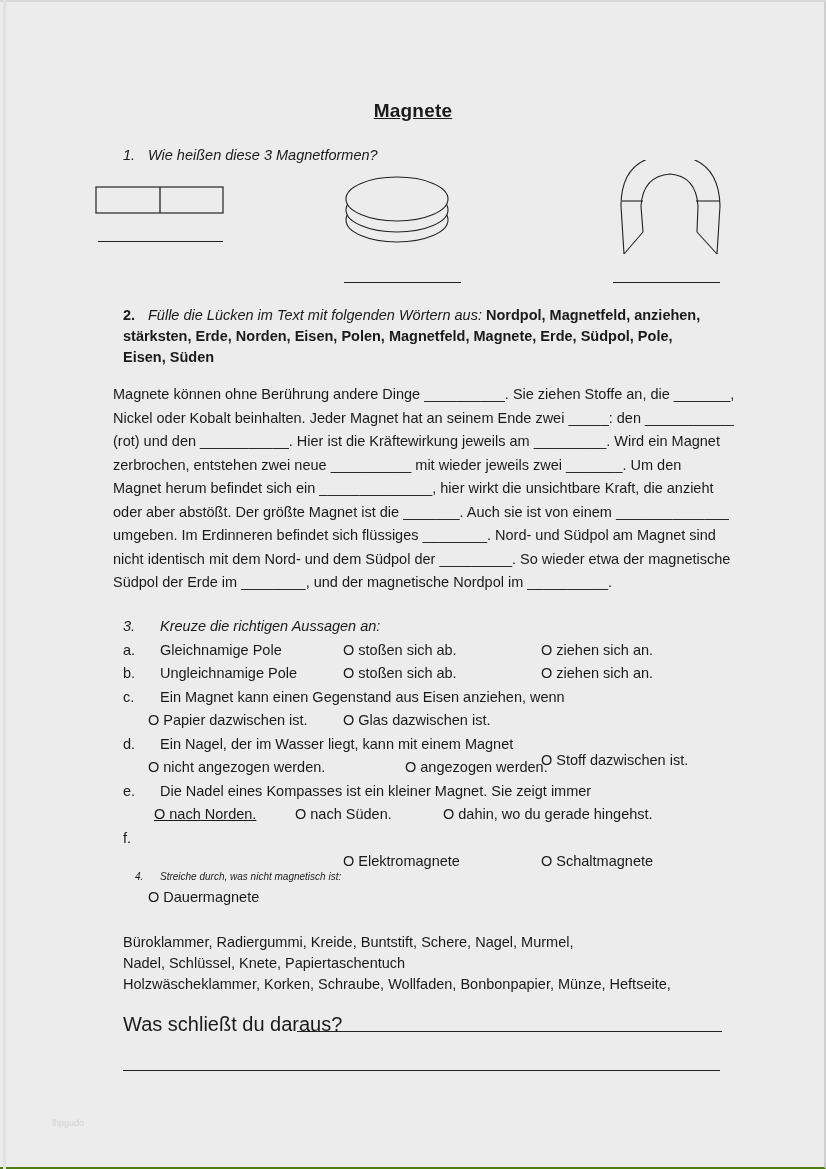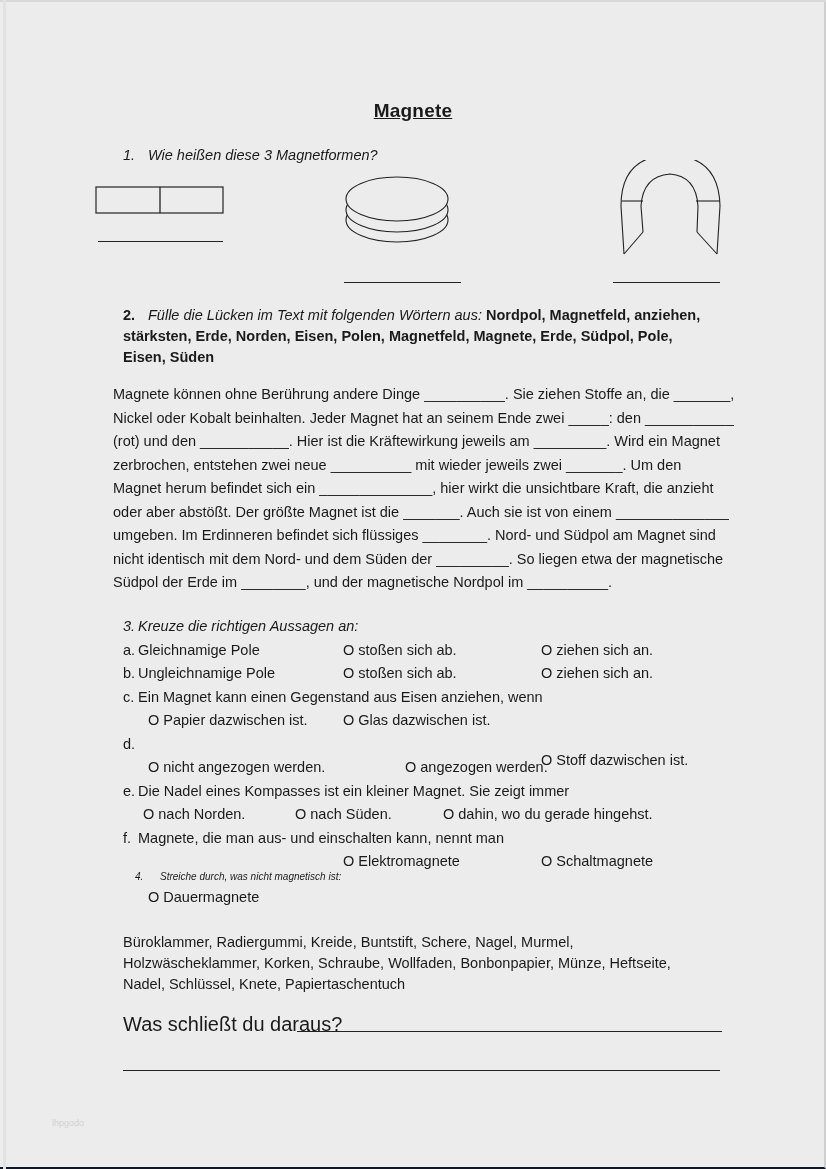--- a/index.html
+++ b/index.html
@@ -5,21 +5,21 @@
   html, body { margin:0; padding:0; }
   body {
     width:826px; height:1169px; overflow:hidden;
     background:#ececec;
     font-family:"Liberation Sans", sans-serif;
     color:#1a1a1a;
     position:relative;
   }
   .page {
     position:absolute; left:0; top:0; width:824px; height:1167px;
-    border-right:2px solid #cfcfcf; border-bottom:2px solid #0f172a;
+    border-right:2px solid #cfcfcf; border-bottom:2px solid #4d7c0f;
     background:#ececec;
   }
   .edge-left { position:absolute; left:3px; top:0; width:3px; height:1169px; background:#e2e2e2; }
   .edge-top { position:absolute; left:0; top:0; width:826px; height:2px; background:#d8d8d8; }
 
   .title {
     position:absolute; top:100px; left:0; width:826px; text-align:center;
     font-weight:bold; font-size:19px; text-decoration:underline; letter-spacing:0.2px;
   }
   .q-head { position:absolute; font-size:14.5px; font-style:italic; }
@@ -33,21 +33,21 @@
 
   .para {
     position:absolute; left:98px; top:383px; width:660px;
     font-size:14.5px; line-height:23.5px;
   }
   .para .ln { white-space:nowrap; display:block;margin-left:15px; }
 
   .mc { position:absolute; left:123px; top:615px; width:640px; font-size:14.5px; }
   .mc .row { position:relative; height:23.5px; line-height:23.5px; white-space:nowrap; }
   .mc .lbl { position:absolute; left:0; }
-  .mc .txt { position:absolute; left:15px;text-align:right; }
+  .mc .txt { position:absolute; left:37px;text-align:right; }
   .mc .c { position:absolute; }
   .mc .heading { font-style:italic; }
 
   .q4 { position:absolute; left:123px; top:871px; font-size:10px;margin-left:12px; }
   .list { position:absolute; left:123px; top:932px; width:620px; font-size:14.5px; line-height:21px; }
   .list .ln { display:block; white-space:nowrap; }
   .conclude { position:absolute; left:123px; top:1013px; font-size:20px; white-space:nowrap; }
   .watermark { position:absolute; left:52px; top:1118px; font-size:9px; color:#d0d0d0; }
 </style>
 </head>
@@ -94,21 +94,21 @@
   </div>
 
   <div class="para">
     <span class="ln">Magnete können ohne Berührung andere Dinge __________. Sie ziehen Stoffe an, die _______,</span>
     <span class="ln">Nickel oder Kobalt beinhalten. Jeder Magnet hat an seinem Ende zwei _____: den ___________</span>
     <span class="ln">(rot) und den ___________. Hier ist die Kräftewirkung jeweils am _________. Wird ein Magnet</span>
     <span class="ln">zerbrochen, entstehen zwei neue __________ mit wieder jeweils zwei _______. Um den</span>
     <span class="ln">Magnet herum befindet sich ein ______________, hier wirkt die unsichtbare Kraft, die anzieht</span>
     <span class="ln">oder aber abstößt.  Der größte Magnet ist die _______. Auch sie ist von einem ______________</span>
     <span class="ln">umgeben. Im Erdinneren befindet sich flüssiges ________. Nord- und Südpol am Magnet sind</span>
-    <span class="ln">nicht identisch mit dem Nord- und dem Süden der _________.  So liegen etwa der magnetische</span>
+    <span class="ln">nicht identisch mit dem Nord- und dem Südpol der _________.  So wieder etwa der magnetische</span>
     <span class="ln">Südpol der Erde im ________, und der magnetische Nordpol im __________.</span>
   </div>
 
   <div class="mc">
     <div class="row heading">
       <span class="lbl">3.</span>
       <span class="txt">Kreuze die richtigen Aussagen an:</span>
     </div>
     <div class="row">
       <span class="lbl">a.</span>
@@ -126,53 +126,53 @@
       <span class="lbl">c.</span>
       <span class="txt">Ein Magnet kann einen Gegenstand aus Eisen anziehen, wenn</span>
     </div>
     <div class="row">
       <span class="c" style="left:25px;">O  Papier dazwischen ist.</span>
       <span class="c" style="left:220px;">O  Glas dazwischen ist.</span>
       <span class="c" style="left:418px;margin-top:40px;">O  Stoff dazwischen ist.</span>
     </div>
     <div class="row">
       <span class="lbl">d.</span>
+      <span class="txt">Ein Nagel, der im Wasser liegt, kann mit einem Magnet</span>
     </div>
     <div class="row">
       <span class="c" style="left:25px;">O  nicht angezogen werden.</span>
       <span class="c" style="left:282px;text-align:right;">O  angezogen werden.</span>
     </div>
     <div class="row">
       <span class="lbl">e.</span>
       <span class="txt">Die Nadel eines Kompasses ist ein kleiner Magnet. Sie zeigt immer</span>
     </div>
     <div class="row">
-      <span class="c" style="left:20px;">O  nach Norden.</span>
+      <span class="c" style="left:31px;text-decoration:underline;">O  nach Norden.</span>
       <span class="c" style="left:172px;">O  nach Süden.</span>
       <span class="c" style="left:320px;">O  dahin, wo du gerade hingehst.</span>
     </div>
     <div class="row">
       <span class="lbl">f.</span>
-      <span class="txt">Magnete, die man aus- und einschalten kann, nennt man</span>
     </div>
     <div class="row">
       <span class="c" style="left:25px;margin-top:36px;">O  Dauermagnete</span>
       <span class="c" style="left:220px;">O  Elektromagnete</span>
       <span class="c" style="left:418px;">O  Schaltmagnete</span>
     </div>
   </div>
 
   <div class="q4" style="font-style:italic;">
     <span style="display:inline-block; width:25px;">4.</span><span>Streiche durch, was nicht magnetisch ist:</span>
   </div>
 
   <div class="list">
     <span class="ln">Büroklammer, Radiergummi, Kreide, Buntstift, Schere, Nagel, Murmel,</span>
+    <span class="ln">Nadel, Schlüssel, Knete, Papiertaschentuch</span>
     <span class="ln">Holzwäscheklammer, Korken, Schraube, Wollfaden, Bonbonpapier, Münze, Heftseite,</span>
-    <span class="ln">Nadel, Schlüssel, Knete, Papiertaschentuch</span>
   </div>
 
   <div class="conclude">Was schließt du daraus?</div>
   <div class="blank" style="left:297px; top:1031px; width:425px;"></div>
   <div class="blank" style="left:123px; top:1070px; width:597px;"></div>
 
   <div class="watermark">lhpgodo</div>
 </div>
 
 </body></html>

